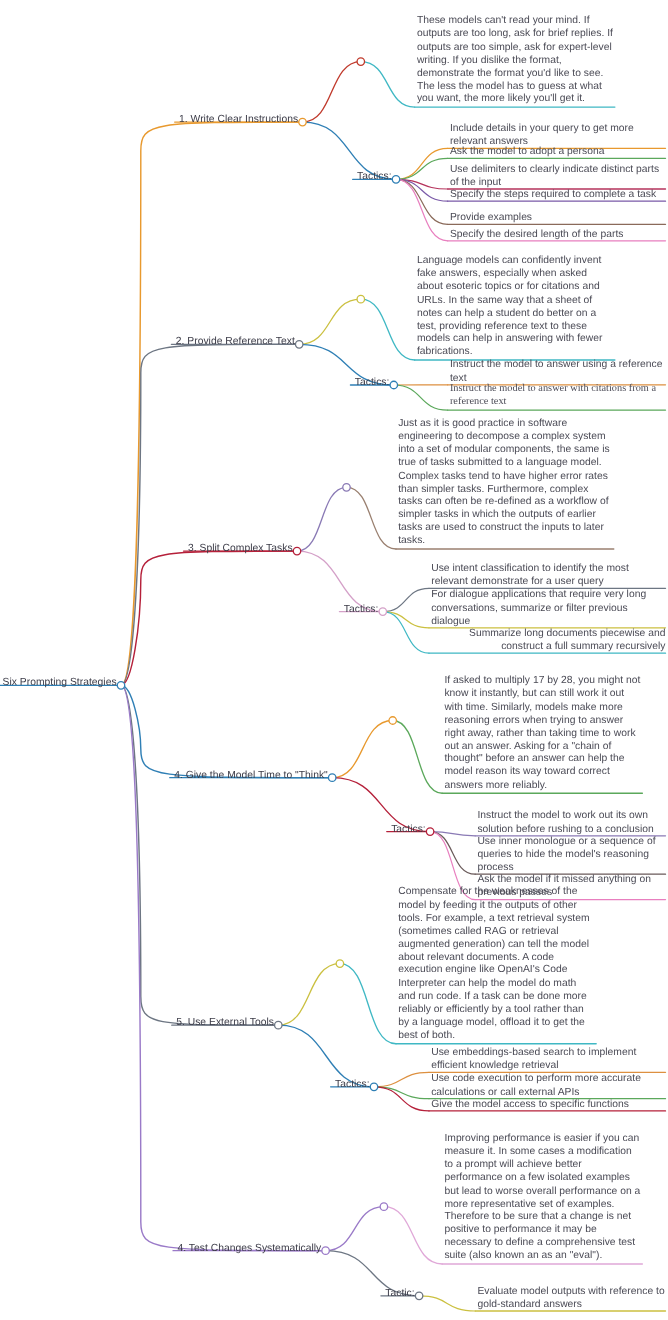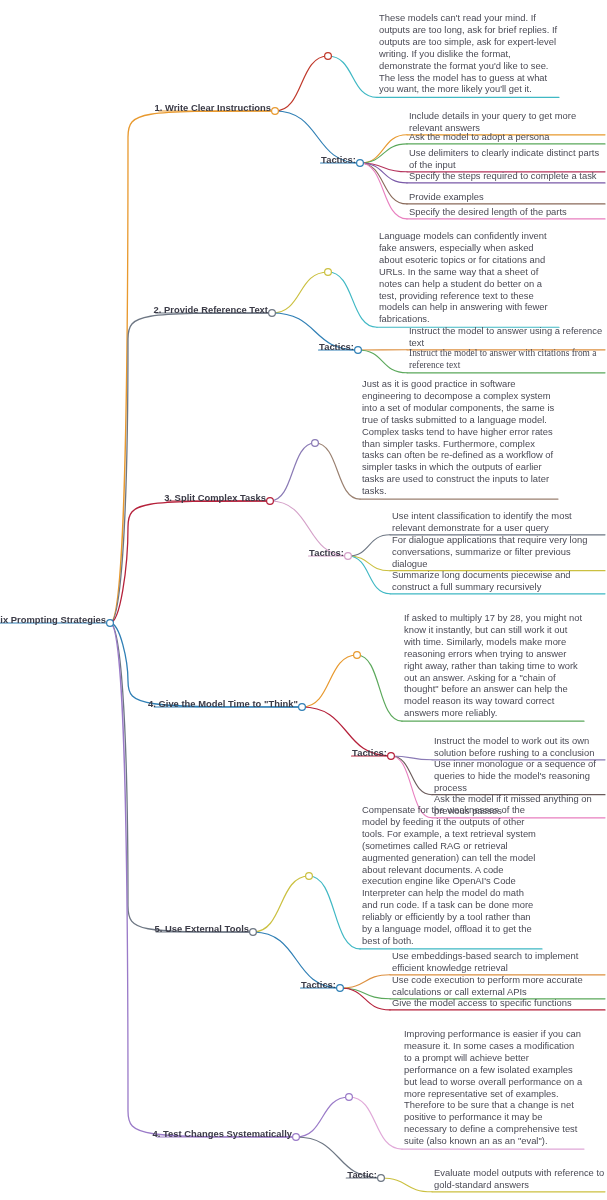--- a/index.html
+++ b/index.html
@@ -27,21 +27,20 @@
     height: 1200px;
     pointer-events: none;
   }
   .node-label {
     position: absolute;
     font-size: 9.4px;
     line-height: 11.6px;
     color: #3b3b47;
     white-space: nowrap;
     letter-spacing: 0.02px;
-    font-weight: bold;
   }
   .node-label.right-align {
     text-align: right;
     transform: translateX(-100%);
   }
   .leaf-text {
     position: absolute;
     font-size: 9.4px;
     line-height: 11.9px;
     color: #4a4a55;
@@ -173,21 +172,21 @@
       <div class="node-label right-align" style="left: 268px; top: 304px;">2. Provide Reference Text</div>
       <div class="summary-text" style="left: 379px; top: 230px; width: 180px;">Language models can confidently invent fake answers, especially when asked about esoteric topics or for citations and URLs. In the same way that a sheet of notes can help a student do better on a test, providing reference text to these models can help in answering with fewer fabrications.</div>
       <div class="node-label right-align" style="left: 354px; top: 341px;">Tactics:</div>
       <div class="leaf-text" style="left: 409px; top: 325px; width: 196px;">Instruct the model to answer using a reference text</div>
       <div class="leaf-text" style="left: 409px; top: 348px; width: 196px; font-family: Liberation Serif, serif;">Instruct the model to answer with citations from a reference text</div>
       <div class="node-label right-align" style="left: 266px; top: 492px;">3. Split Complex Tasks</div>
       <div class="summary-text" style="left: 362px; top: 378px; width: 196px;">Just as it is good practice in software engineering to decompose a complex system into a set of modular components, the same is true of tasks submitted to a language model. Complex tasks tend to have higher error rates than simpler tasks. Furthermore, complex tasks can often be re-defined as a workflow of simpler tasks in which the outputs of earlier tasks are used to construct the inputs to later tasks.</div>
       <div class="node-label right-align" style="left: 344px; top: 547px;">Tactics:</div>
       <div class="leaf-text" style="left: 392px; top: 510px; width: 213px;">Use intent classification to identify the most relevant demonstrate for a user query</div>
       <div class="leaf-text" style="left: 392px; top: 534px; width: 213px;">For dialogue applications that require very long conversations, summarize or filter previous dialogue</div>
-      <div class="leaf-text" style="left: 392px; top: 569px; width: 213px;">Summarize long documents piecewise and construct a full summary recursively</div>
+      <div class="leaf-text" style="left: 392px; top: 569px; width: 213px; text-align: right;">Summarize long documents piecewise and construct a full summary recursively</div>
       <div class="node-label right-align" style="left: 298px; top: 698px;">4. Give the Model Time to "Think"</div>
       <div class="summary-text" style="left: 404px; top: 612px; width: 180px;">If asked to multiply 17 by 28, you might not know it instantly, but can still work it out with time. Similarly, models make more reasoning errors when trying to answer right away, rather than taking time to work out an answer. Asking for a "chain of thought" before an answer can help the model reason its way toward correct answers more reliably.</div>
       <div class="node-label right-align" style="left: 387px; top: 747px;">Tactics:</div>
       <div class="leaf-text" style="left: 434px; top: 735px; width: 171px;">Instruct the model to work out its own solution before rushing to a conclusion</div>
       <div class="leaf-text" style="left: 434px; top: 758px; width: 171px;">Use inner monologue or a sequence of queries to hide the model's reasoning process</div>
       <div class="leaf-text" style="left: 434px; top: 793px; width: 171px;">Ask the model if it missed anything on previous passes</div>
       <div class="node-label right-align" style="left: 249px; top: 923px;">5. Use External Tools</div>
       <div class="summary-text" style="left: 362px; top: 804px; width: 180px;">Compensate for the weaknesses of the model by feeding it the outputs of other tools. For example, a text retrieval system (sometimes called RAG or retrieval augmented generation) can tell the model about relevant documents. A code execution engine like OpenAI's Code Interpreter can help the model do math and run code. If a task can be done more reliably or efficiently by a tool rather than by a language model, offload it to get the best of both.</div>
       <div class="node-label right-align" style="left: 336px; top: 979px;">Tactics:</div>
       <div class="leaf-text" style="left: 392px; top: 950px; width: 213px;">Use embeddings-based search to implement efficient knowledge retrieval</div>

